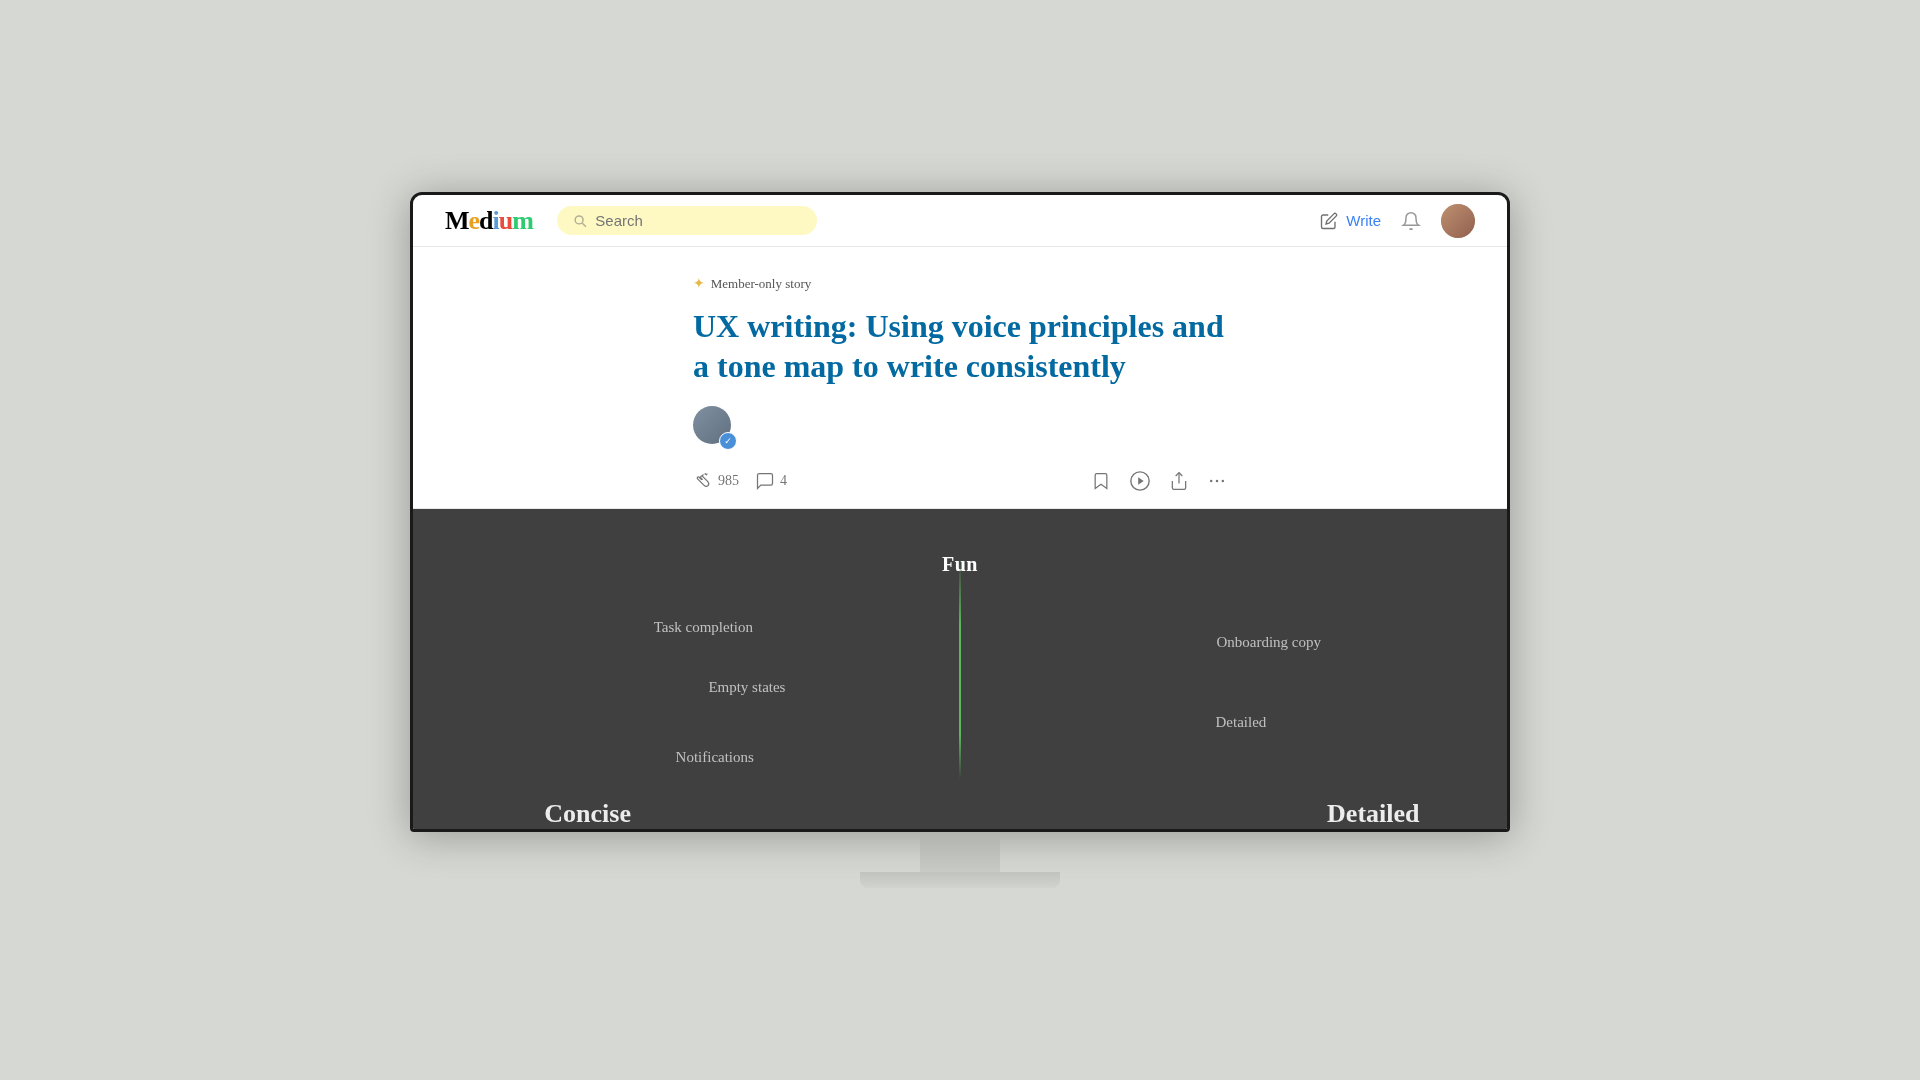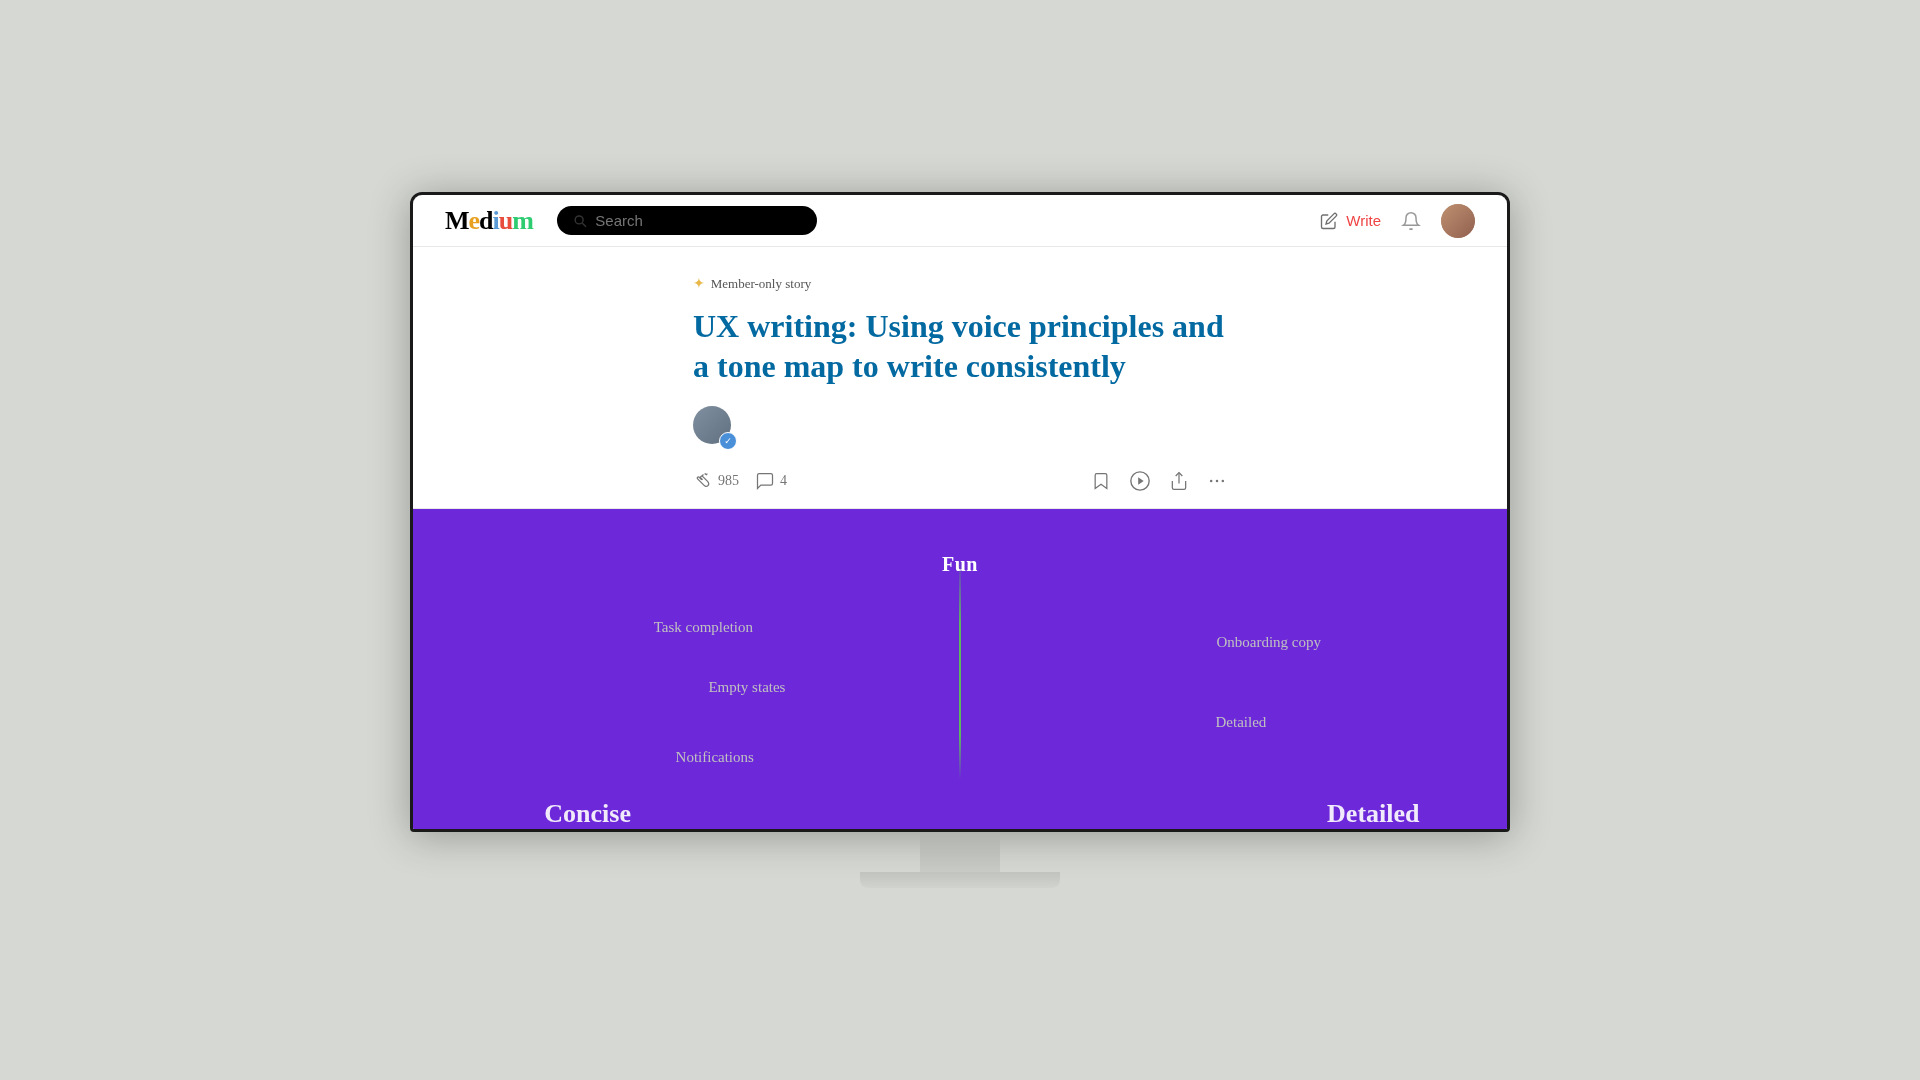--- a/index.html
+++ b/index.html
@@ -67,21 +67,21 @@
     .logo span.M { color: #000; }
     .logo span.e { color: #e8a020; }
     .logo span.d { color: #000; }
     .logo span.i { color: #5b9bd5; }
     .logo span.u { color: #e74c3c; }
     .logo span.m { color: #2ecc71; }
 
     .search-bar {
       display: flex;
       align-items: center;
-      background: #000000;
+      background: #fef9c3;
       border-radius: 20px;
       padding: 6px 16px;
       gap: 8px;
       flex: 1;
       max-width: 260px;
     }
 
     .search-icon-svg {
       width: 16px;
       height: 16px;
@@ -102,21 +102,21 @@
       display: flex;
       align-items: center;
       gap: 20px;
     }
 
     .write-btn {
       display: flex;
       align-items: center;
       gap: 8px;
       font-size: 15px;
-      color: #ef4444;
+      color: #3b82f6;
       cursor: pointer;
       background: none;
       border: none;
     }
 
     .write-icon {
       width: 18px;
       height: 18px;
       opacity: 0.7;
     }
@@ -292,21 +292,21 @@
       font-size: 18px;
       background: none;
       border: none;
       display: flex;
       align-items: center;
     }
 
     
     .viz-section {
       flex: 1;
-      background: #6d28d9;
+      background: #404040;
       position: relative;
       overflow: hidden;
       display: flex;
       align-items: flex-start;
       justify-content: center;
       padding-top: 30px;
     }
 
     .viz-inner {
       position: relative;

